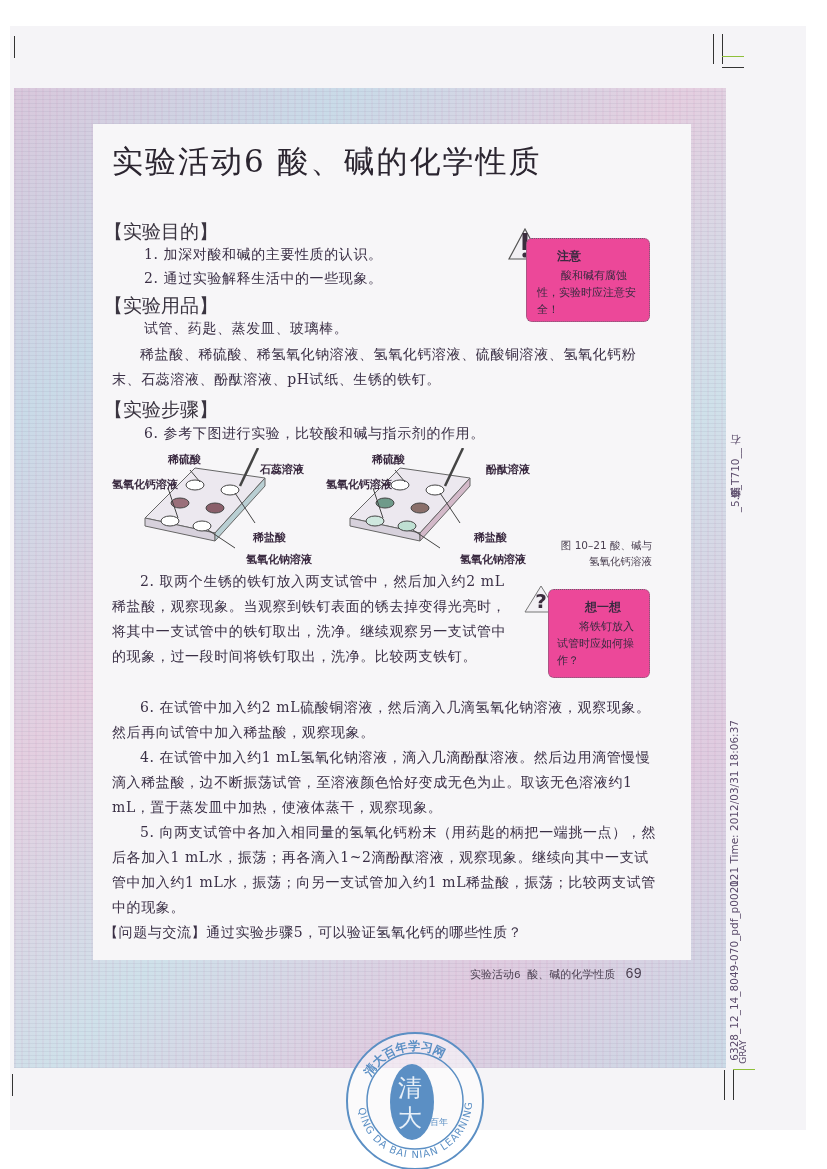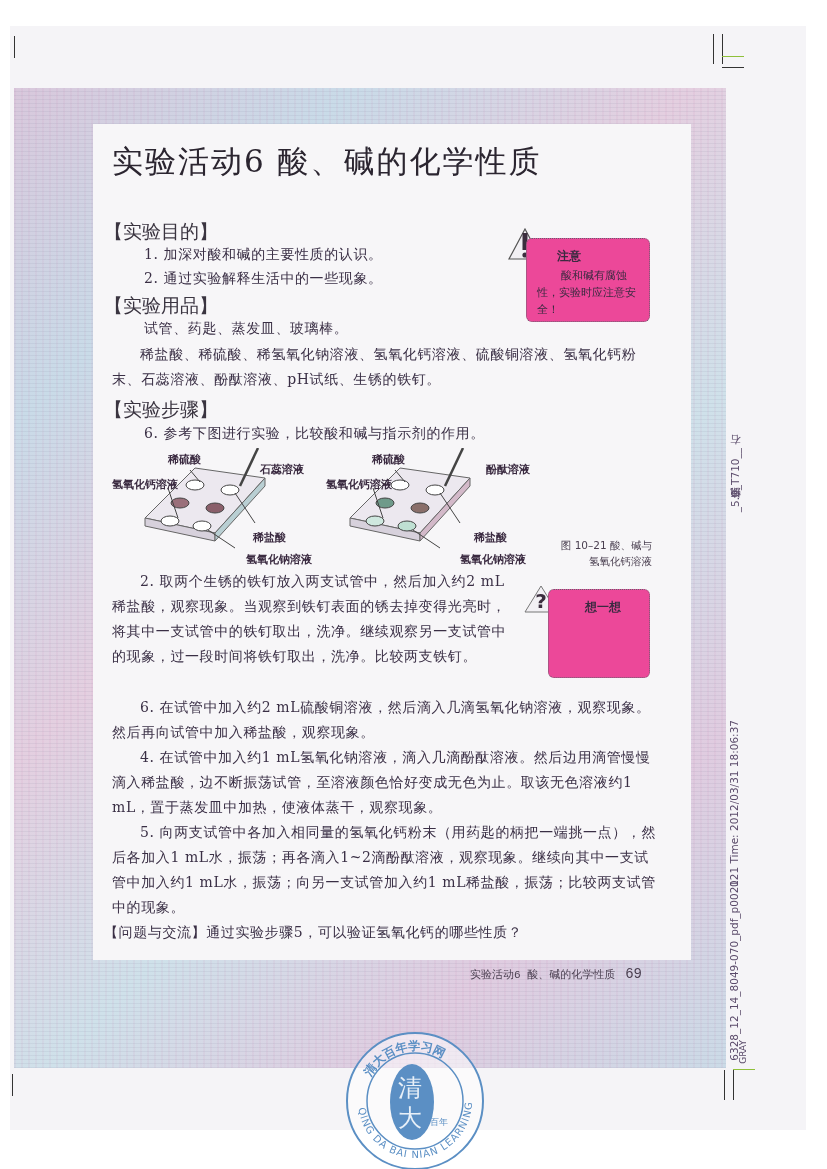--- a/index.html
+++ b/index.html
@@ -160,20 +160,21 @@
 </div>
 
 <div class="para indent" style="left:112px;top:569px;width:395px;">2. 取两个生锈的铁钉放入两支试管中，然后加入约2 mL稀盐酸，观察现象。当观察到铁钉表面的锈去掉变得光亮时，将其中一支试管中的铁钉取出，洗净。继续观察另一支试管中的现象，过一段时间将铁钉取出，洗净。比较两支铁钉。</div>
 
 <svg class="question-icon" style="left:523px;top:584px;" width="36" height="30" viewBox="0 0 36 30">
   <path d="M18 2 L34 28 L2 28 Z" fill="#f2f0f4" stroke="#777" stroke-width="1"></path>
   <text x="18" y="24" text-anchor="middle" font-size="20" font-weight="bold" fill="#3b2e3e" font-family="DejaVu Sans, sans-serif">?</text>
 </svg>
 <div class="note-box" style="left:548px;top:589px;width:100px;height:87px;">
   <div class="note-title" style="position:absolute;left:24px;top:9px;margin-left:12px;">想一想</div>
+  <div class="note-text" style="position:absolute;left:8px;top:28px;width:86px;text-indent:22px;">将铁钉放入试管时应如何操作？</div>
 </div>
 
 <div class="para indent" style="left:112px;top:695px;width:548px;">6. 在试管中加入约2 mL硫酸铜溶液，然后滴入几滴氢氧化钠溶液，观察现象。然后再向试管中加入稀盐酸，观察现象。</div>
 <div class="para indent" style="left:112px;top:745px;width:548px;">4. 在试管中加入约1 mL氢氧化钠溶液，滴入几滴酚酞溶液。然后边用滴管慢慢滴入稀盐酸，边不断振荡试管，至溶液颜色恰好变成无色为止。取该无色溶液约1 mL，置于蒸发皿中加热，使液体蒸干，观察现象。</div>
 <div class="para indent" style="left:112px;top:820px;width:548px;">5. 向两支试管中各加入相同量的氢氧化钙粉末（用药匙的柄把一端挑一点），然后各加入1 mL水，振荡；再各滴入1~2滴酚酞溶液，观察现象。继续向其中一支试管中加入约1 mL水，振荡；向另一支试管加入约1 mL稀盐酸，振荡；比较两支试管中的现象。</div>
 
 <div class="para" style="left:104px;top:920px;">
   <span style="font-family:'DejaVu Sans',sans-serif;margin-top:19px;">【问题与交流】</span><span>通过实验步骤5，可以验证氢氧化钙的哪些性质？</span>
 </div>
 

